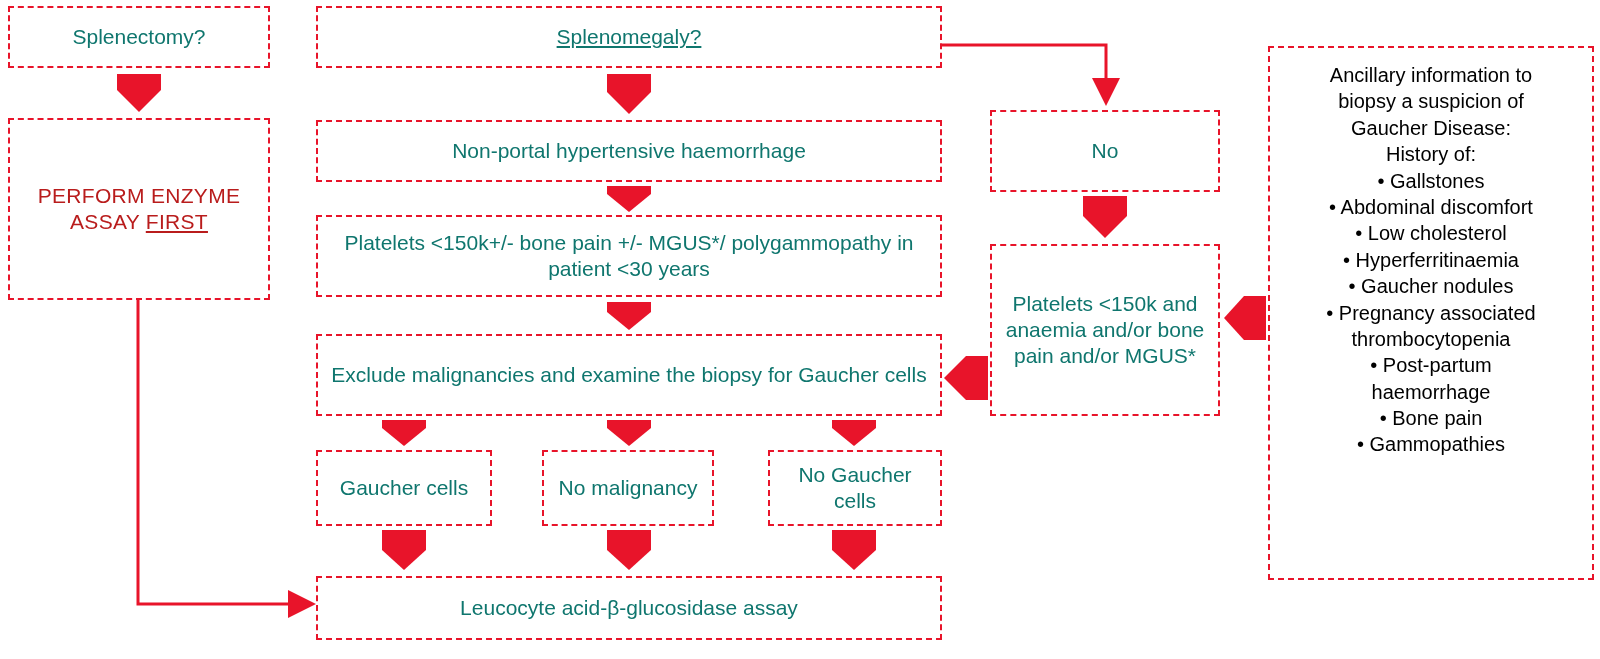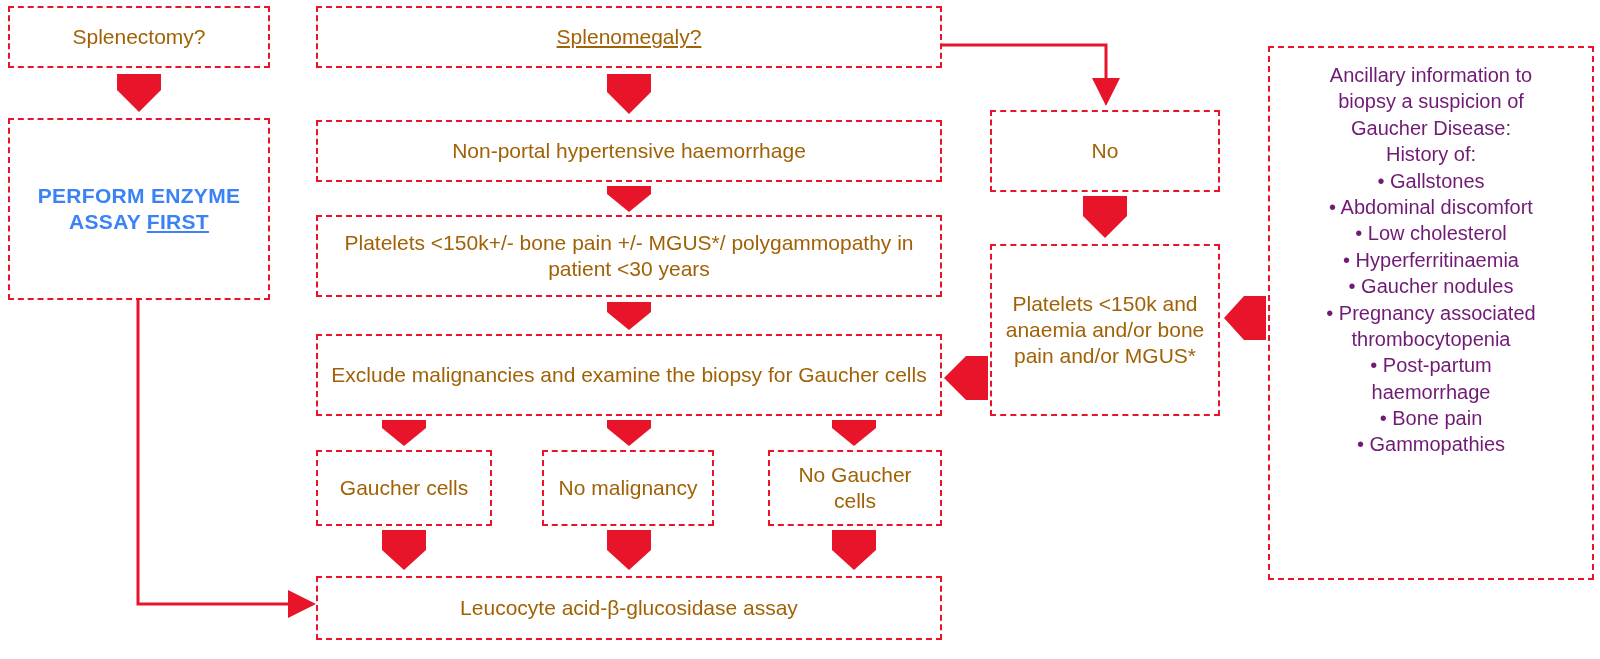--- a/index.html
+++ b/index.html
@@ -18,33 +18,33 @@
     overflow: hidden;
   }
   .node {
     position: absolute;
     box-sizing: border-box;
     border: 2px dashed #e8142a;
     display: flex;
     align-items: center;
     justify-content: center;
     text-align: center;
-    color: #a16207;
+    color: #0f766e;
     font-size: 21px;
     line-height: 1.25;
     padding: 6px 10px;
   }
   .node.strong {
-    color: #3b82f6;
-    font-weight: bold;
+    color: #b91c1c;
+    font-weight: normal;
     font-size: 21px;
     letter-spacing: 0.3px;
   }
   .node.ancillary {
-    color: #701a75;
+    color: #000000;
     font-size: 20px;
     line-height: 1.32;
     align-items: flex-start;
     padding-top: 14px;
   }
   .anc-inner {
     width: 100%;
   }
   .anc-line {
     display: block;

